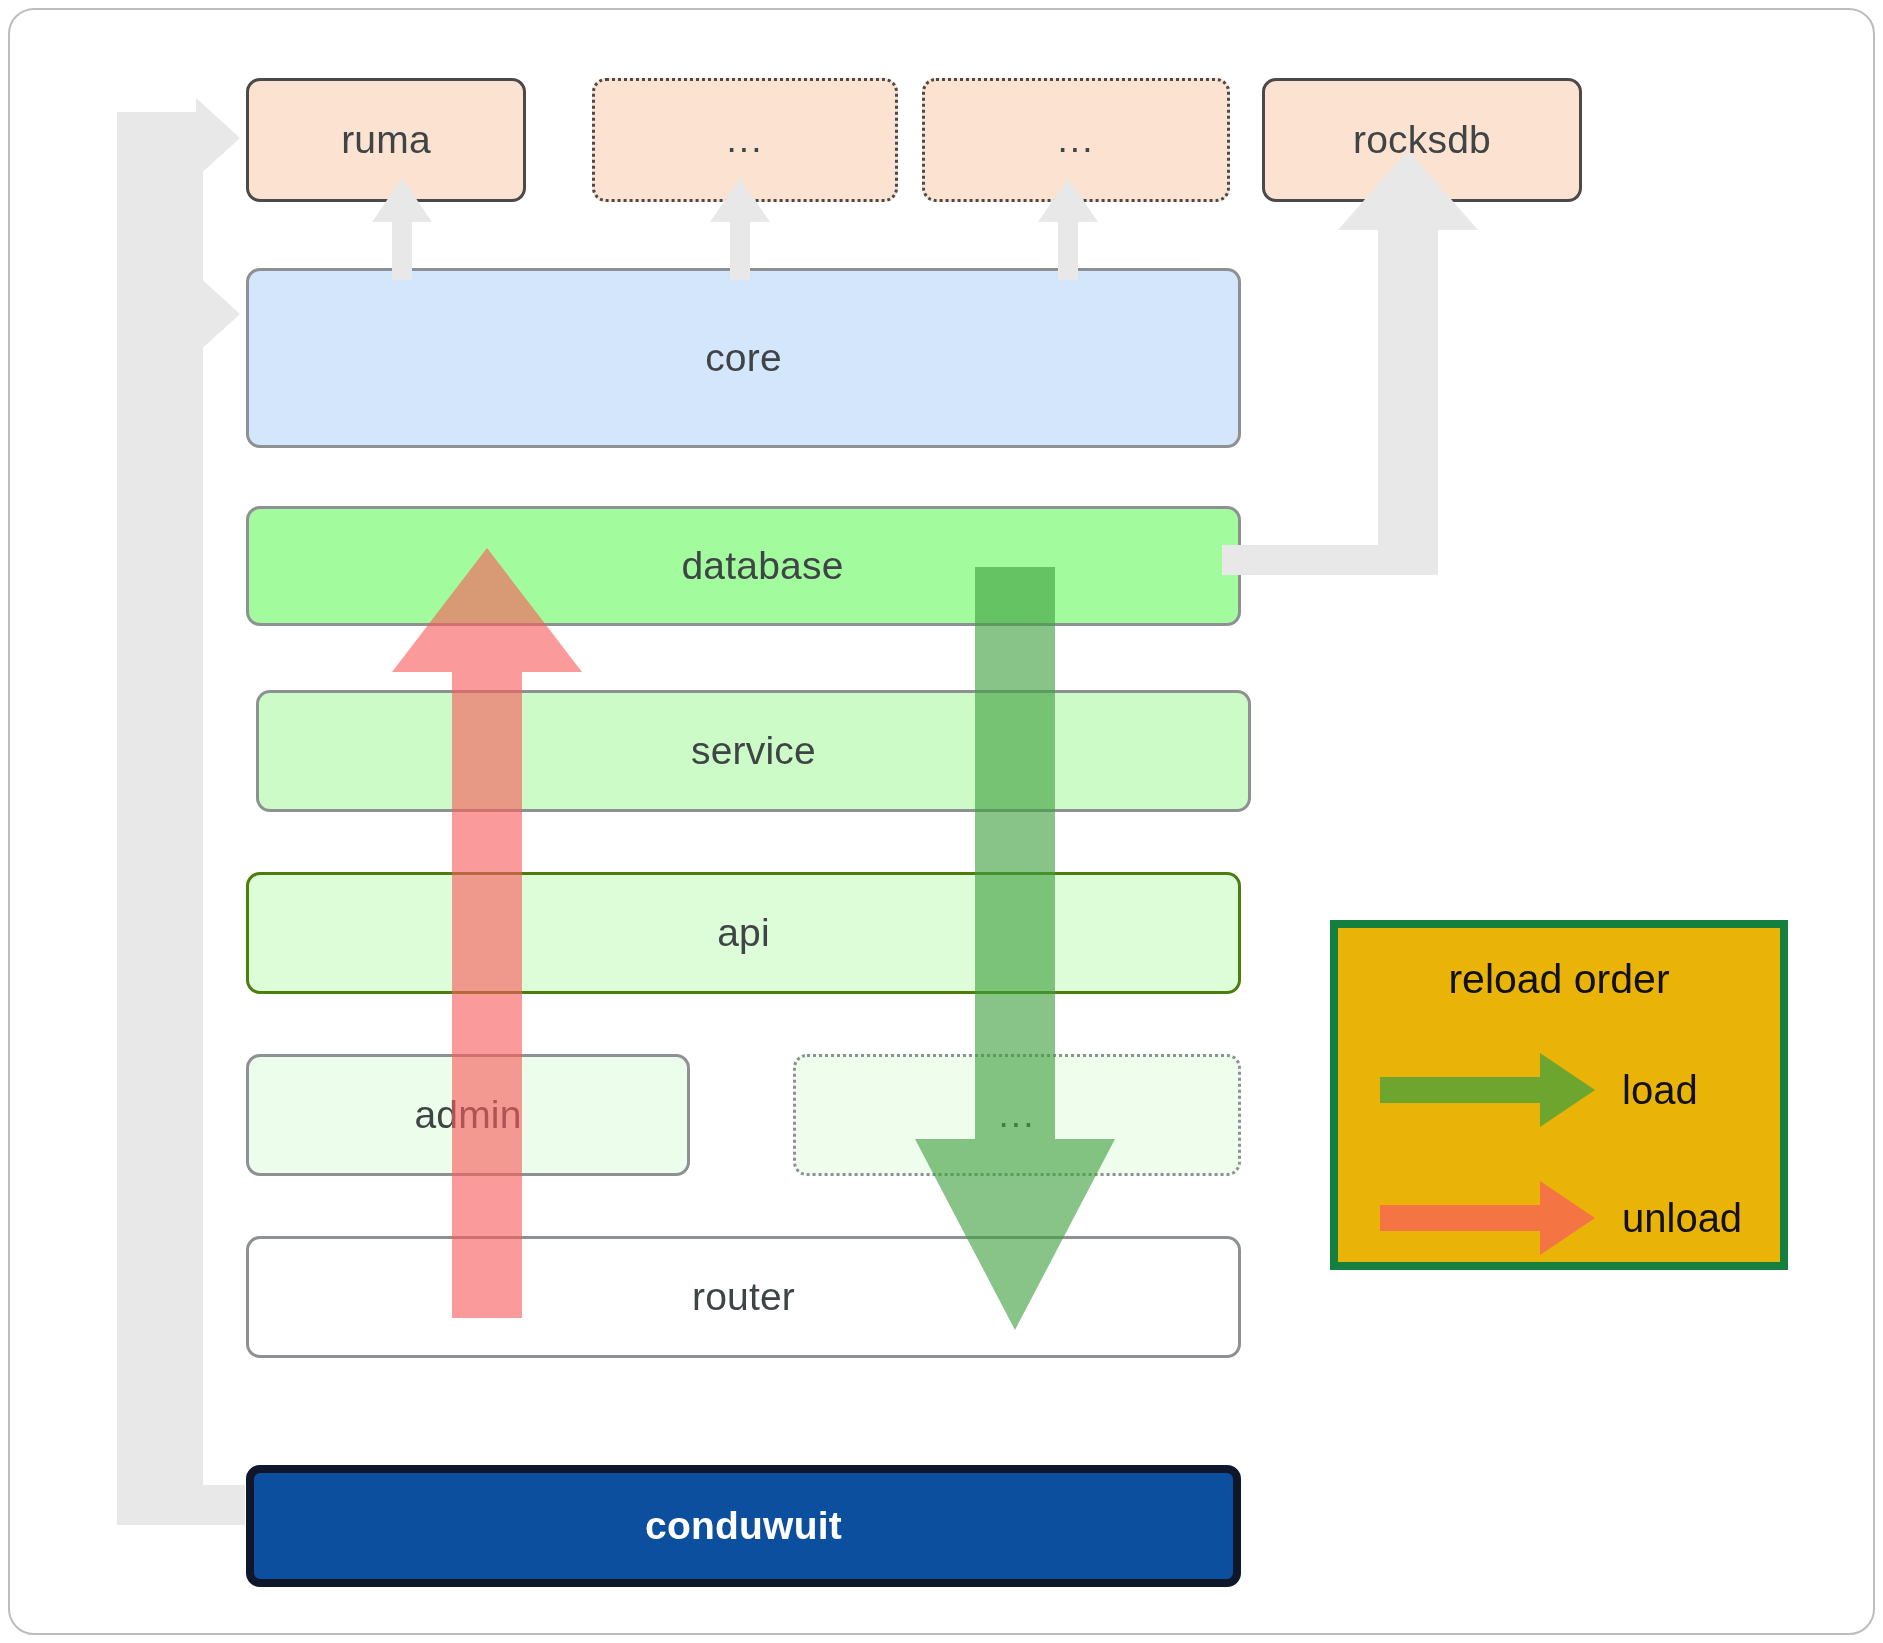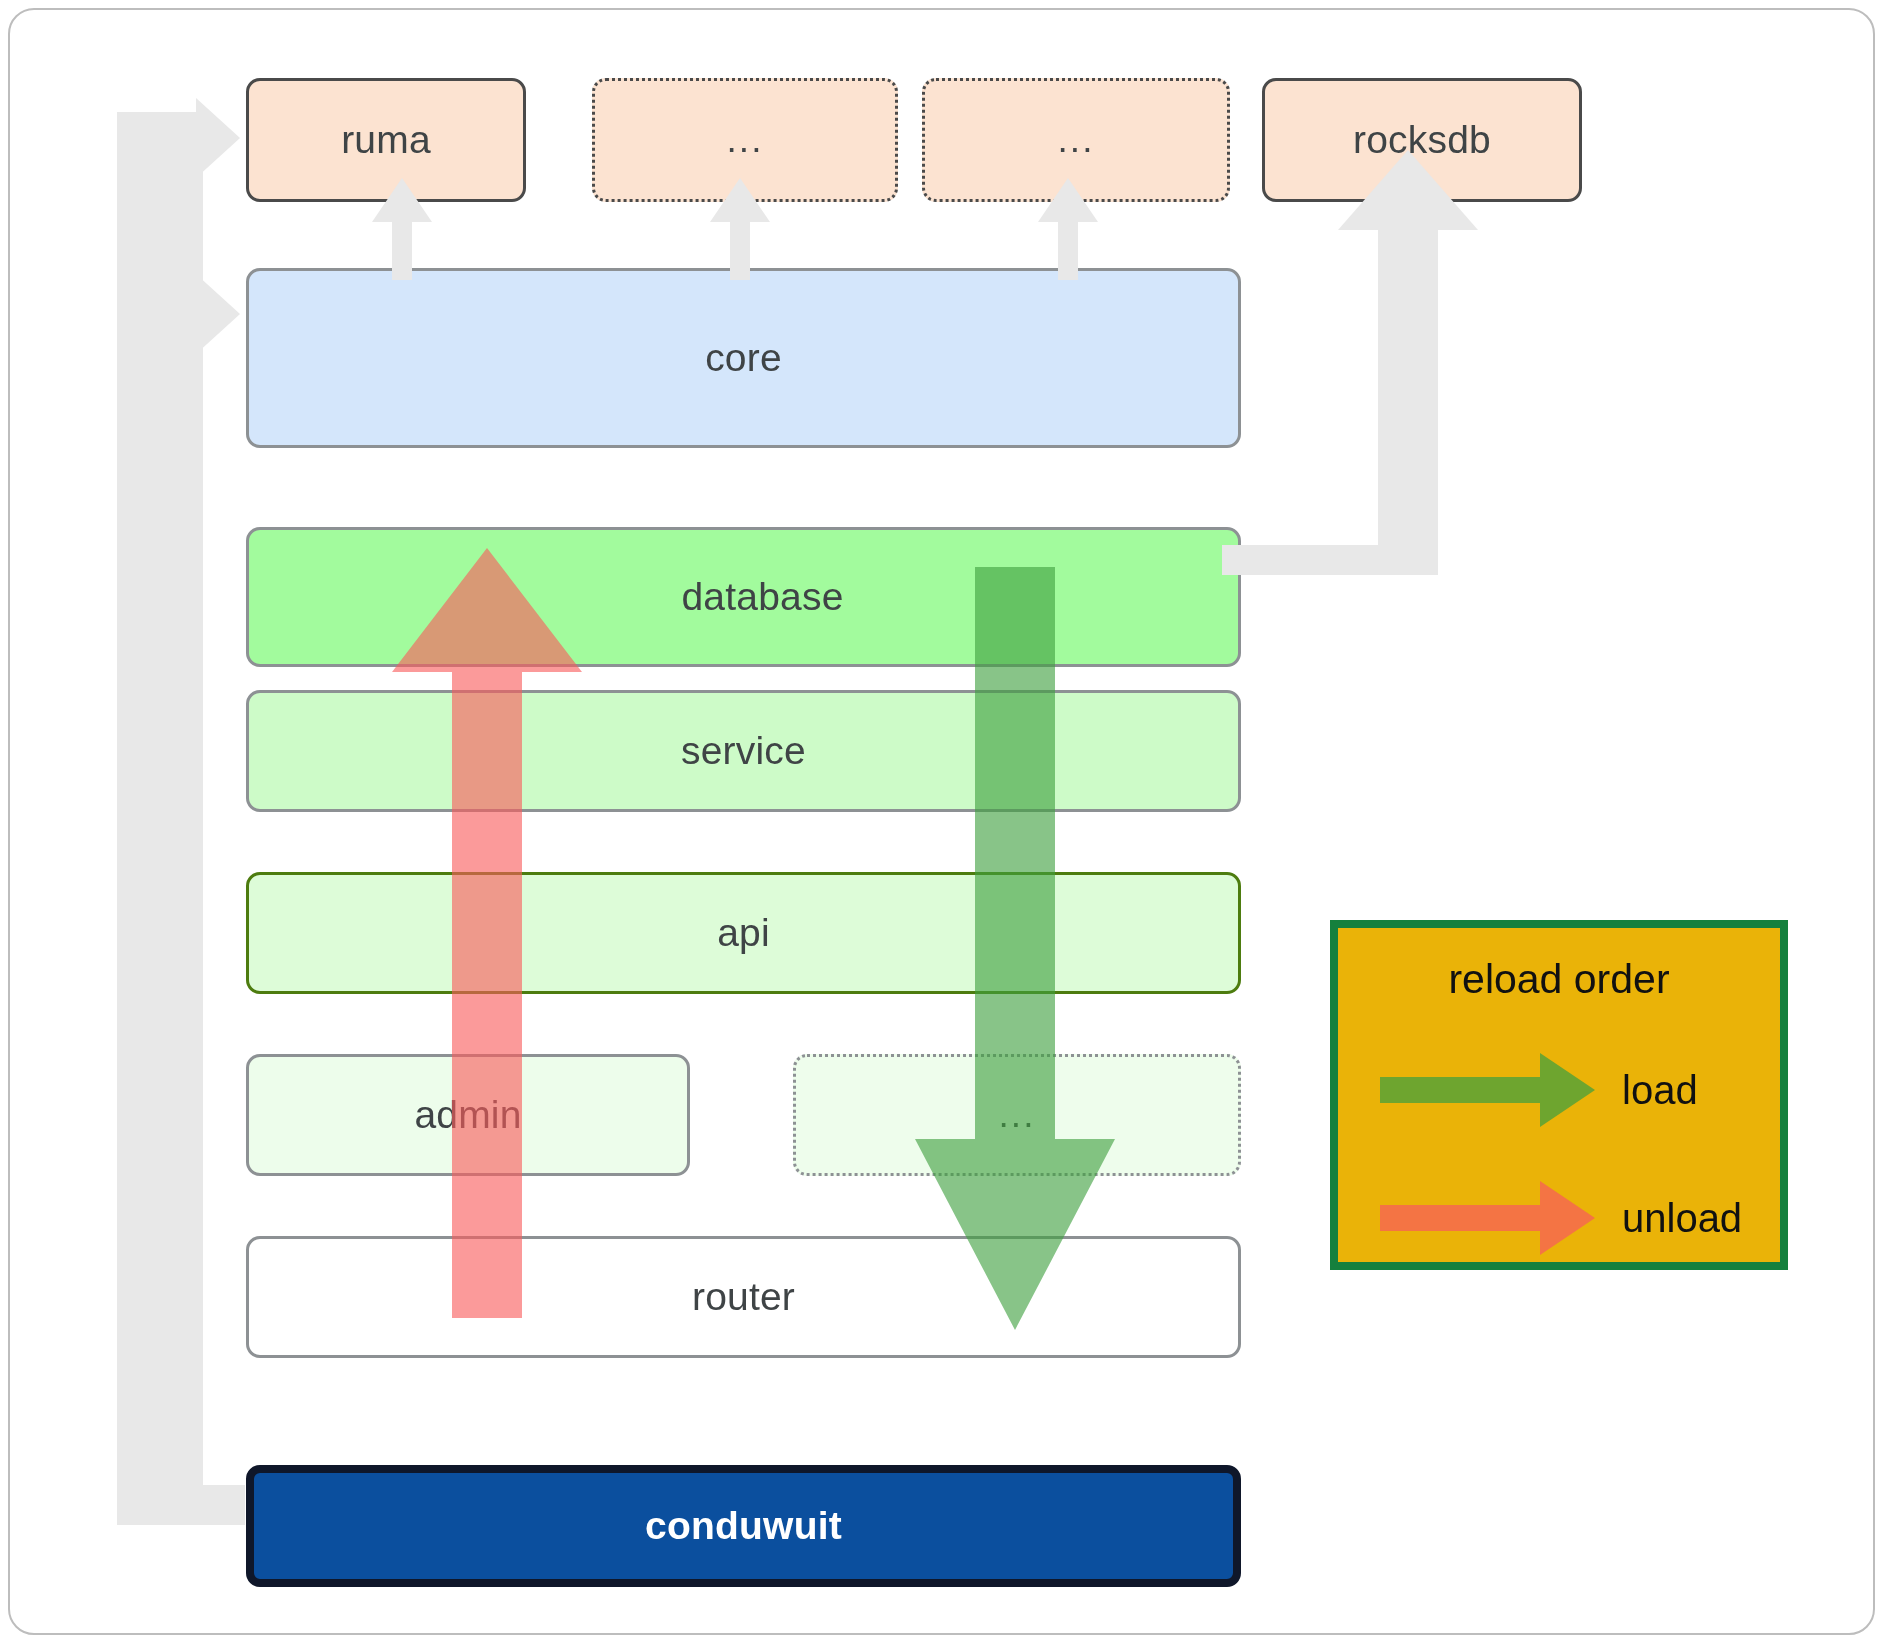--- a/index.html
+++ b/index.html
@@ -54,20 +54,21 @@
   }
   .db-box {
     background: #a2fb9d;
     border: 3px solid #8d9194;
     border-radius: 14px;
   }
   .service-box {
     background: #cdfbc8;
     border: 3px solid #8d9194;
     border-radius: 14px;
+    margin-left: 10px;
   }
   .api-box {
     background: #ddfcd8;
     border: 3px solid #4d7c0f;
     border-radius: 14px;
   }
   .admin-box {
     background: #edfdeb;
     border: 3px solid #8d9194;
     border-radius: 14px;
@@ -175,21 +176,21 @@
   </div>
 
   <div class="node dep" style="left:1262px; top:78px; width:320px; height:124px;">
     <span class="lbl">rocksdb</span>
   </div>
 
   <div class="node core-box" style="left:246px; top:268px; width:995px; height:180px;">
     <span class="lbl">core</span>
   </div>
 
-  <div class="node db-box" style="left:246px; top:527px; width:995px; height:140px;padding-left:38px;">
+  <div class="node db-box" style="left:246px; top:506px; width:995px; height:120px;padding-left:38px;">
     <span class="lbl">database</span>
   </div>
 
   <div class="node service-box" style="left:246px; top:690px; width:995px; height:122px;">
     <span class="lbl">service</span>
   </div>
 
   <div class="node api-box" style="left:246px; top:872px; width:995px; height:122px;">
     <span class="lbl">api</span>
   </div>

